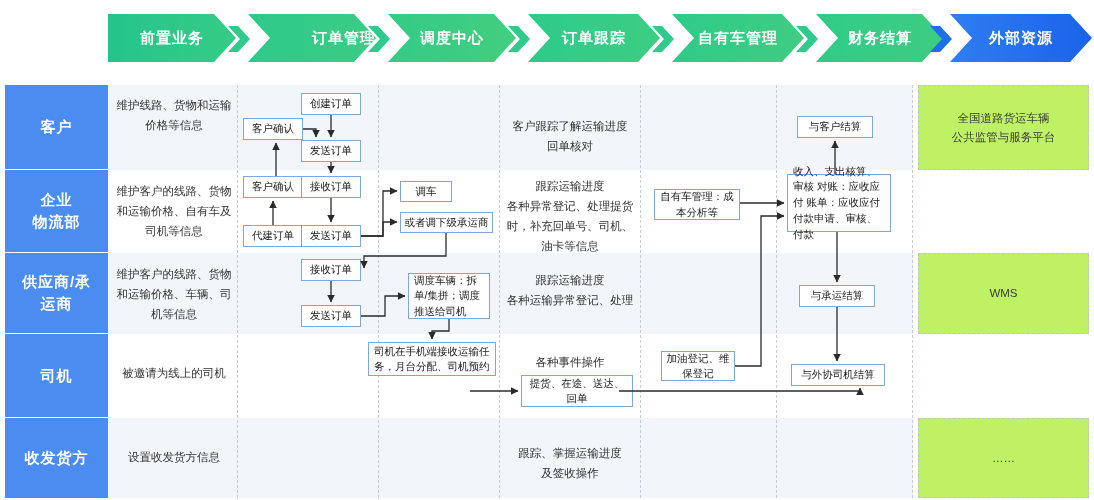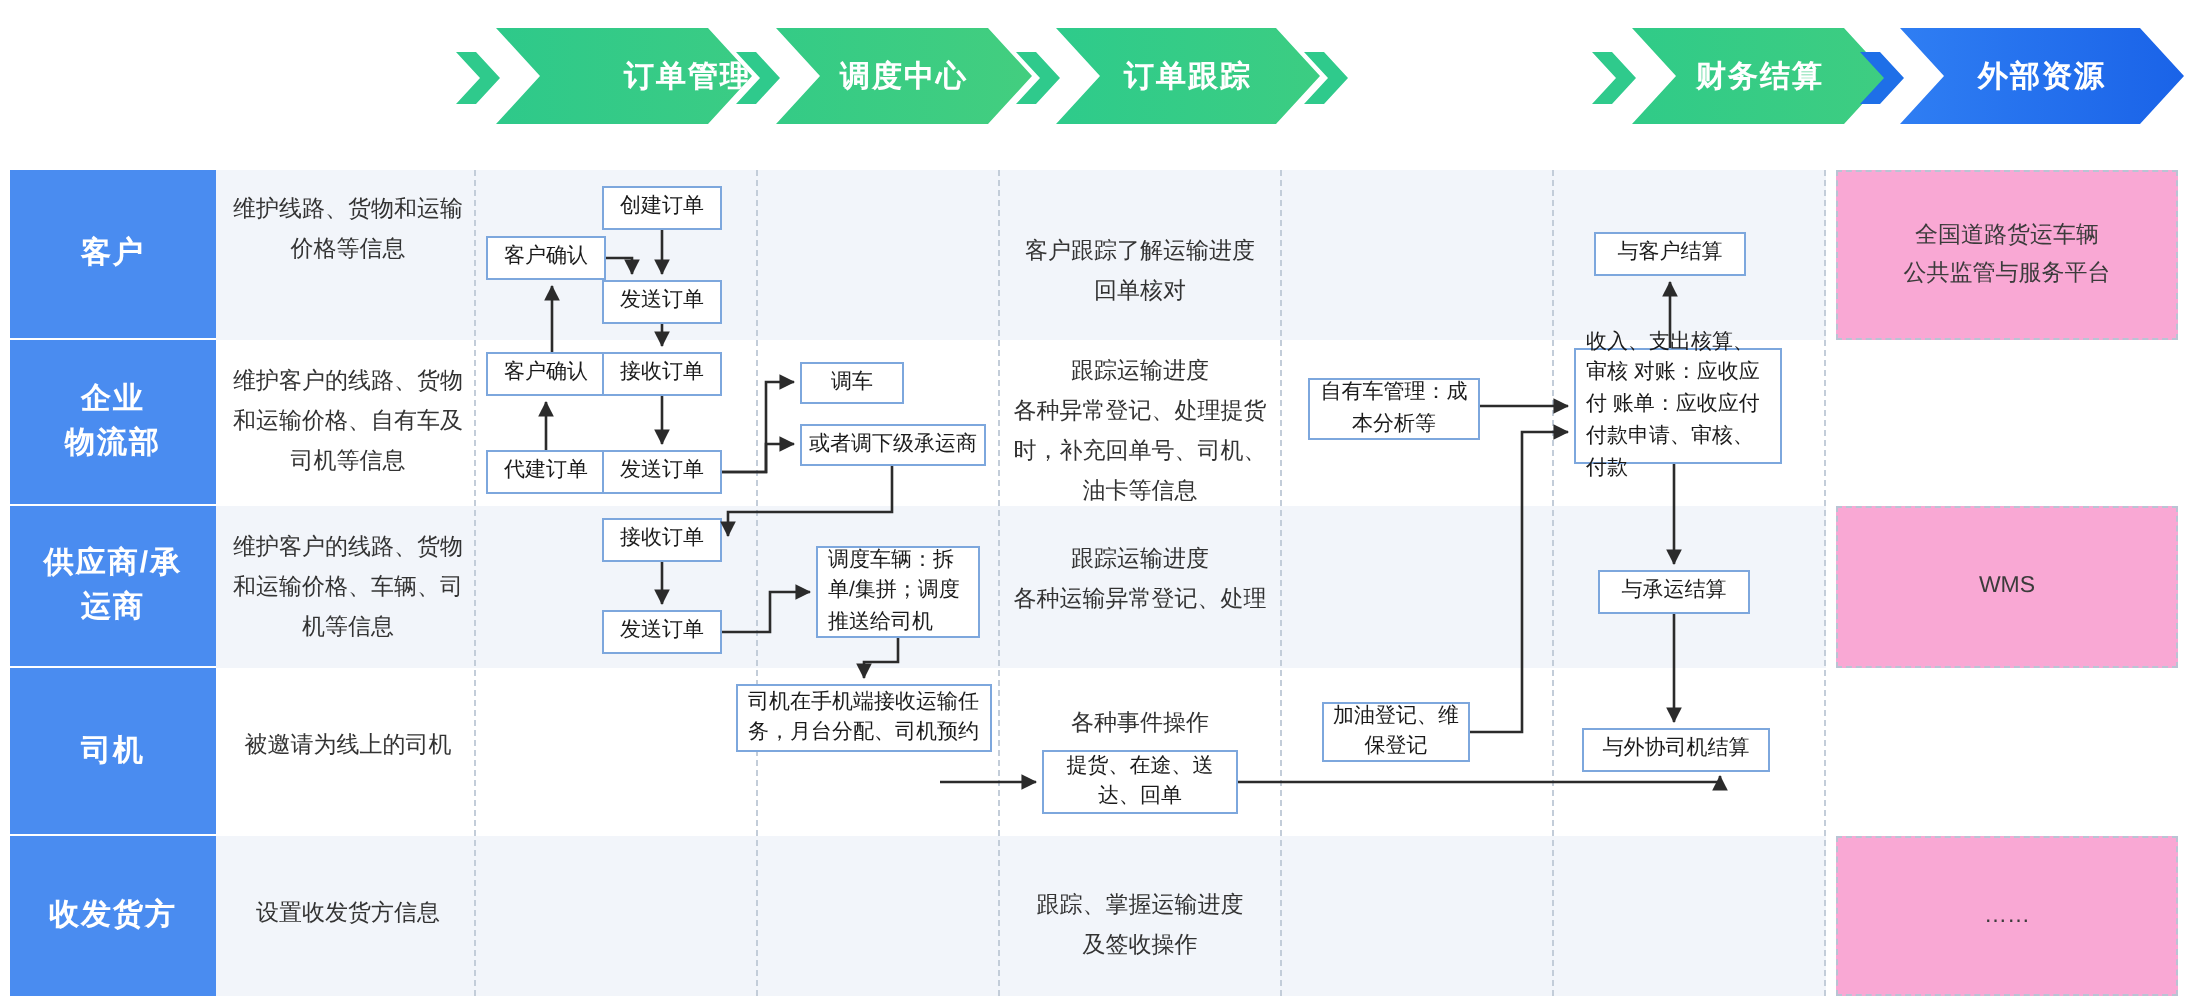--- a/index.html
+++ b/index.html
@@ -51,21 +51,21 @@
   }
   .rowband.shade{background:#f2f5fa;}
   .rowband.plain{background:#ffffff;}
   .extcell{
     position:absolute;left:918px;width:171px;
     box-sizing:border-box;
     border:1px dashed #b9c4d4;
     display:flex;align-items:center;justify-content:center;text-align:center;
     font-size:11.5px;color:#3b3b3b;line-height:1.6;
   }
-  .extcell.shade{background:#f9a8d4;}
+  .extcell.shade{background:#bef264;}
   .extcell.plain{background:#ffffff;}
 
   
   .vdiv{
     position:absolute;top:85px;height:413px;width:0;
     border-left:1px dashed #c3cdd9;
   }
 
   
   .desc{
@@ -83,37 +83,43 @@
   }
   .box.left{justify-content:flex-start;text-align:left;padding-left:5px;}
 
   
   #wires{position:absolute;left:0;top:0;width:1094px;height:500px;pointer-events:none;}
 </style>
 </head>
 <body>
 
 <div id="ribbon">
+  <div class="chev first" style="left:108px;width:128px;background:linear-gradient(90deg,#24c58a,#36cb86);">
+    <span>前置业务</span>
+  </div>
   <div class="sep green" style="left:228px;"></div>
 
   <div class="chev notch" style="left:248px;width:128px;background:linear-gradient(90deg,#2ec98a,#3bcc84);justify-content:flex-end;">
     <span>订单管理</span>
   </div>
   <div class="sep green" style="left:368px;"></div>
 
   <div class="chev notch" style="left:388px;width:128px;background:linear-gradient(90deg,#34cb86,#43ce7f);">
     <span>调度中心</span>
   </div>
   <div class="sep green" style="left:508px;"></div>
 
   <div class="chev notch" style="left:528px;width:132px;background:linear-gradient(90deg,#2ecb8b,#3ccd82);">
     <span>订单跟踪</span>
   </div>
   <div class="sep green" style="left:652px;"></div>
 
+  <div class="chev notch" style="left:672px;width:132px;background:linear-gradient(90deg,#2fcb89,#3ecd81);">
+    <span>自有车管理</span>
+  </div>
   <div class="sep green" style="left:796px;"></div>
 
   <div class="chev notch" style="left:816px;width:128px;background:linear-gradient(90deg,#30cb88,#3ecd81);">
     <span>财务结算</span>
   </div>
   <div class="sep blue" style="left:930px;"></div>
 
   <div class="chev notch" style="left:950px;width:142px;background:linear-gradient(90deg,#2f7ef3,#1a63e8);">
     <span>外部资源</span>
   </div>
@@ -187,21 +193,21 @@
 <div class="box left" style="left:408px;top:273px;width:82px;height:46px;">调度车辆：拆单/集拼；调度推送给司机</div>
 <div class="box left" style="left:368px;top:342px;width:128px;height:34px;">司机在手机端接收运输任务，月台分配、司机预约</div>
 
 <div class="desc" style="left:503px;top:116px;width:134px;white-space:pre-line;">客户跟踪了解运输进度
 回单核对</div>
 <div class="desc" style="left:503px;top:176px;width:134px;white-space:pre-line;">跟踪运输进度
 各种异常登记、处理提货时，补充回单号、司机、油卡等信息</div>
 <div class="desc" style="left:503px;top:270px;width:134px;white-space:pre-line;">跟踪运输进度
 各种运输异常登记、处理</div>
 <div class="desc" style="left:503px;top:352px;width:134px;">各种事件操作</div>
-<div class="box" style="left:521px;top:375px;width:98px;height:32px;">提货、在途、送达、回单</div>
+<div class="box" style="left:521px;top:375px;width:112px;height:32px;">提货、在途、送达、回单</div>
 <div class="desc" style="left:503px;top:443px;width:134px;white-space:pre-line;">跟踪、掌握运输进度
 及签收操作</div>
 
 <div class="box" style="left:654px;top:189px;width:86px;height:31px;">自有车管理：成本分析等</div>
 <div class="box" style="left:661px;top:351px;width:74px;height:30px;">加油登记、维保登记</div>
 
 <div class="box" style="left:797px;top:116px;width:76px;height:22px;">与客户结算</div>
 <div class="box left" style="left:787px;top:174px;width:104px;height:58px;line-height:1.5;">收入、支出核算、审核
 对账：应收应付
 账单：应收应付

